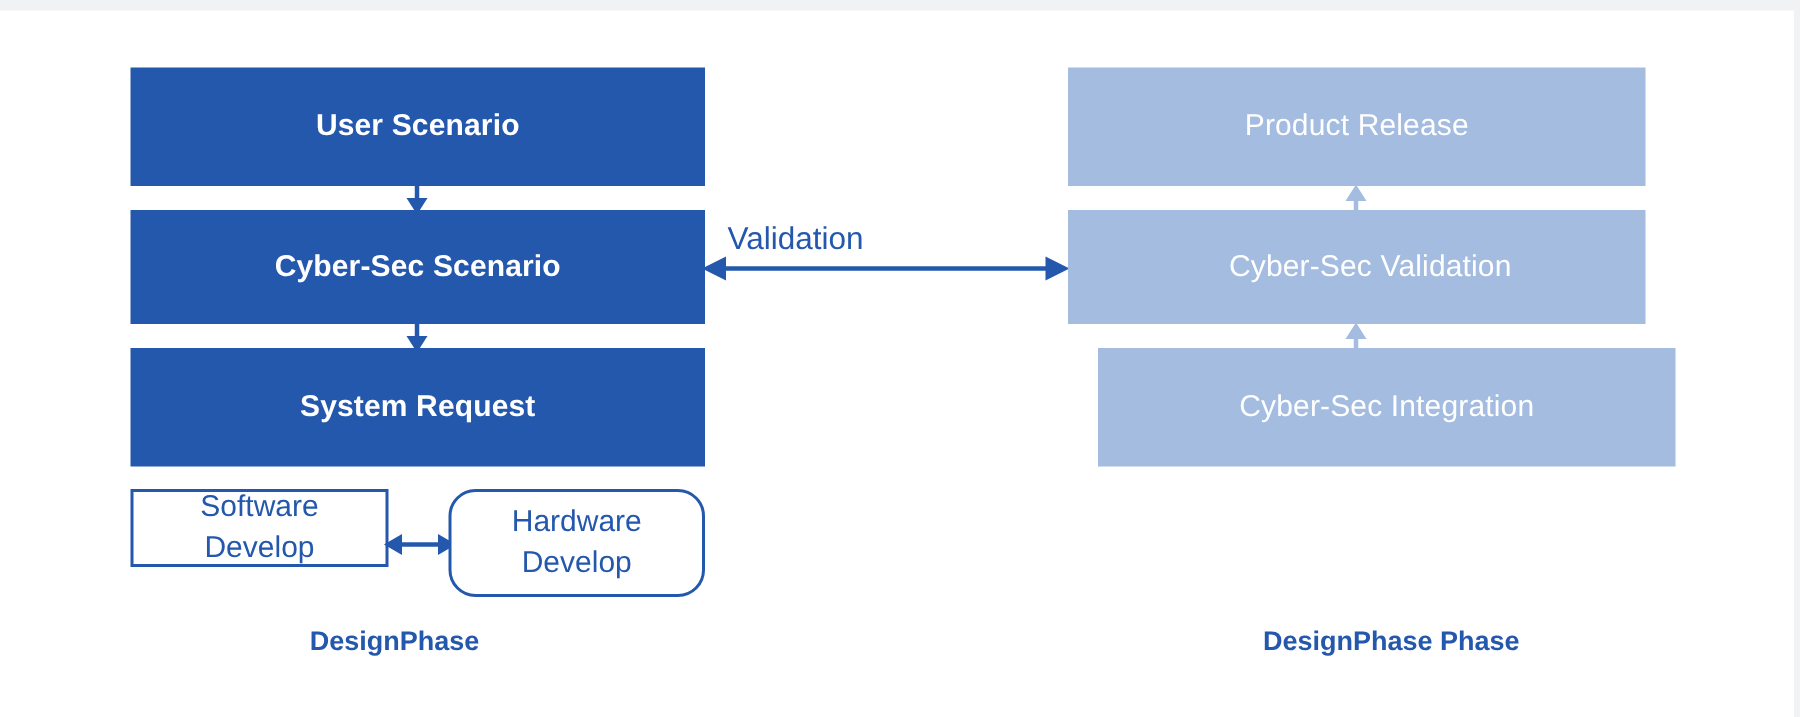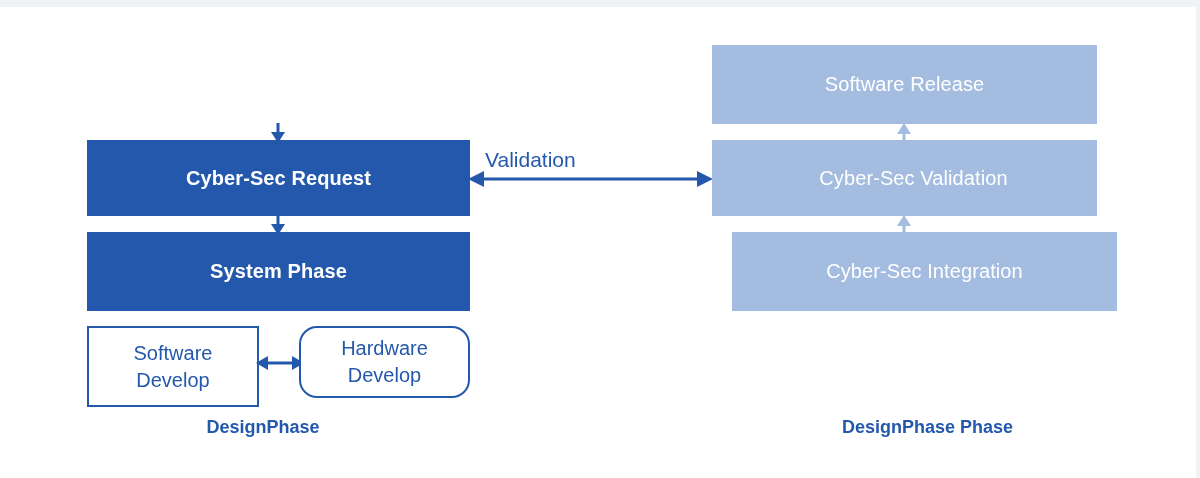--- a/index.html
+++ b/index.html
@@ -90,40 +90,43 @@
   }
 </style>
 </head>
 <body>
 
 <div id="canvas">
 
   <div class="top-strip"></div>
   <div class="right-strip"></div>
 
+  <div class="block block-dark" style="left:87px; top:45px; width:383px; height:79px;">
+    <span>User Scenario</span>
+  </div>
 
   <svg class="arrow-svg" style="left:263px; top:123px; width:30px; height:20px;" viewBox="0 0 30 20">
     <line x1="15" y1="0" x2="15" y2="12" stroke="#2458AC" stroke-width="3"></line>
     <polygon points="8,9 22,9 15,20" fill="#2458AC"></polygon>
   </svg>
 
   <div class="block block-dark" style="left:87px; top:140px; width:383px; height:76px;">
-    <span>Cyber-Sec Request</span>
+    <span>Cyber-Sec Scenario</span>
   </div>
 
   <svg class="arrow-svg" style="left:263px; top:215px; width:30px; height:20px;" viewBox="0 0 30 20">
     <line x1="15" y1="0" x2="15" y2="12" stroke="#2458AC" stroke-width="3"></line>
     <polygon points="8,9 22,9 15,20" fill="#2458AC"></polygon>
   </svg>
 
   <div class="block block-dark" style="left:87px; top:232px; width:383px; height:79px;">
-    <span>System Phase</span>
+    <span>System Request</span>
   </div>
 
-  <div class="block block-outline" style="left:87px; top:326px; width:172px; height:81px;">
+  <div class="block block-outline" style="left:87px; top:326px; width:172px; height:52px;">
     <span>
       <span class="two-line">Software</span>
       <span class="two-line">Develop</span>
     </span>
   </div>
 
   <svg class="arrow-svg" style="left:256px; top:352px; width:48px; height:22px;" viewBox="0 0 48 22">
     <line x1="10" y1="11" x2="38" y2="11" stroke="#2458AC" stroke-width="3"></line>
     <polygon points="12,4 12,18 0,11" fill="#2458AC"></polygon>
     <polygon points="36,4 36,18 48,11" fill="#2458AC"></polygon>
@@ -140,21 +143,21 @@
 
   <div class="mid-label" style="left:485px; top:148px; width:200px;">Validation</div>
 
   <svg class="arrow-svg" style="left:468px; top:168px; width:245px; height:22px;" viewBox="0 0 245 22">
     <line x1="14" y1="11" x2="231" y2="11" stroke="#2458AC" stroke-width="3"></line>
     <polygon points="16,3 16,19 0,11" fill="#2458AC"></polygon>
     <polygon points="229,3 229,19 245,11" fill="#2458AC"></polygon>
   </svg>
 
   <div class="block block-light" style="left:712px; top:45px; width:385px; height:79px;">
-    <span>Software Release</span>
+    <span>Product Release</span>
   </div>
 
   <svg class="arrow-svg" style="left:889px; top:123px; width:30px; height:20px;" viewBox="0 0 30 20">
     <line x1="15" y1="20" x2="15" y2="8" stroke="#A3BCE0" stroke-width="3"></line>
     <polygon points="8,11 22,11 15,0" fill="#A3BCE0"></polygon>
   </svg>
 
   <div class="block block-light" style="left:712px; top:140px; width:385px; height:76px;padding-left:18px;">
     <span>Cyber-Sec Validation</span>
   </div>

